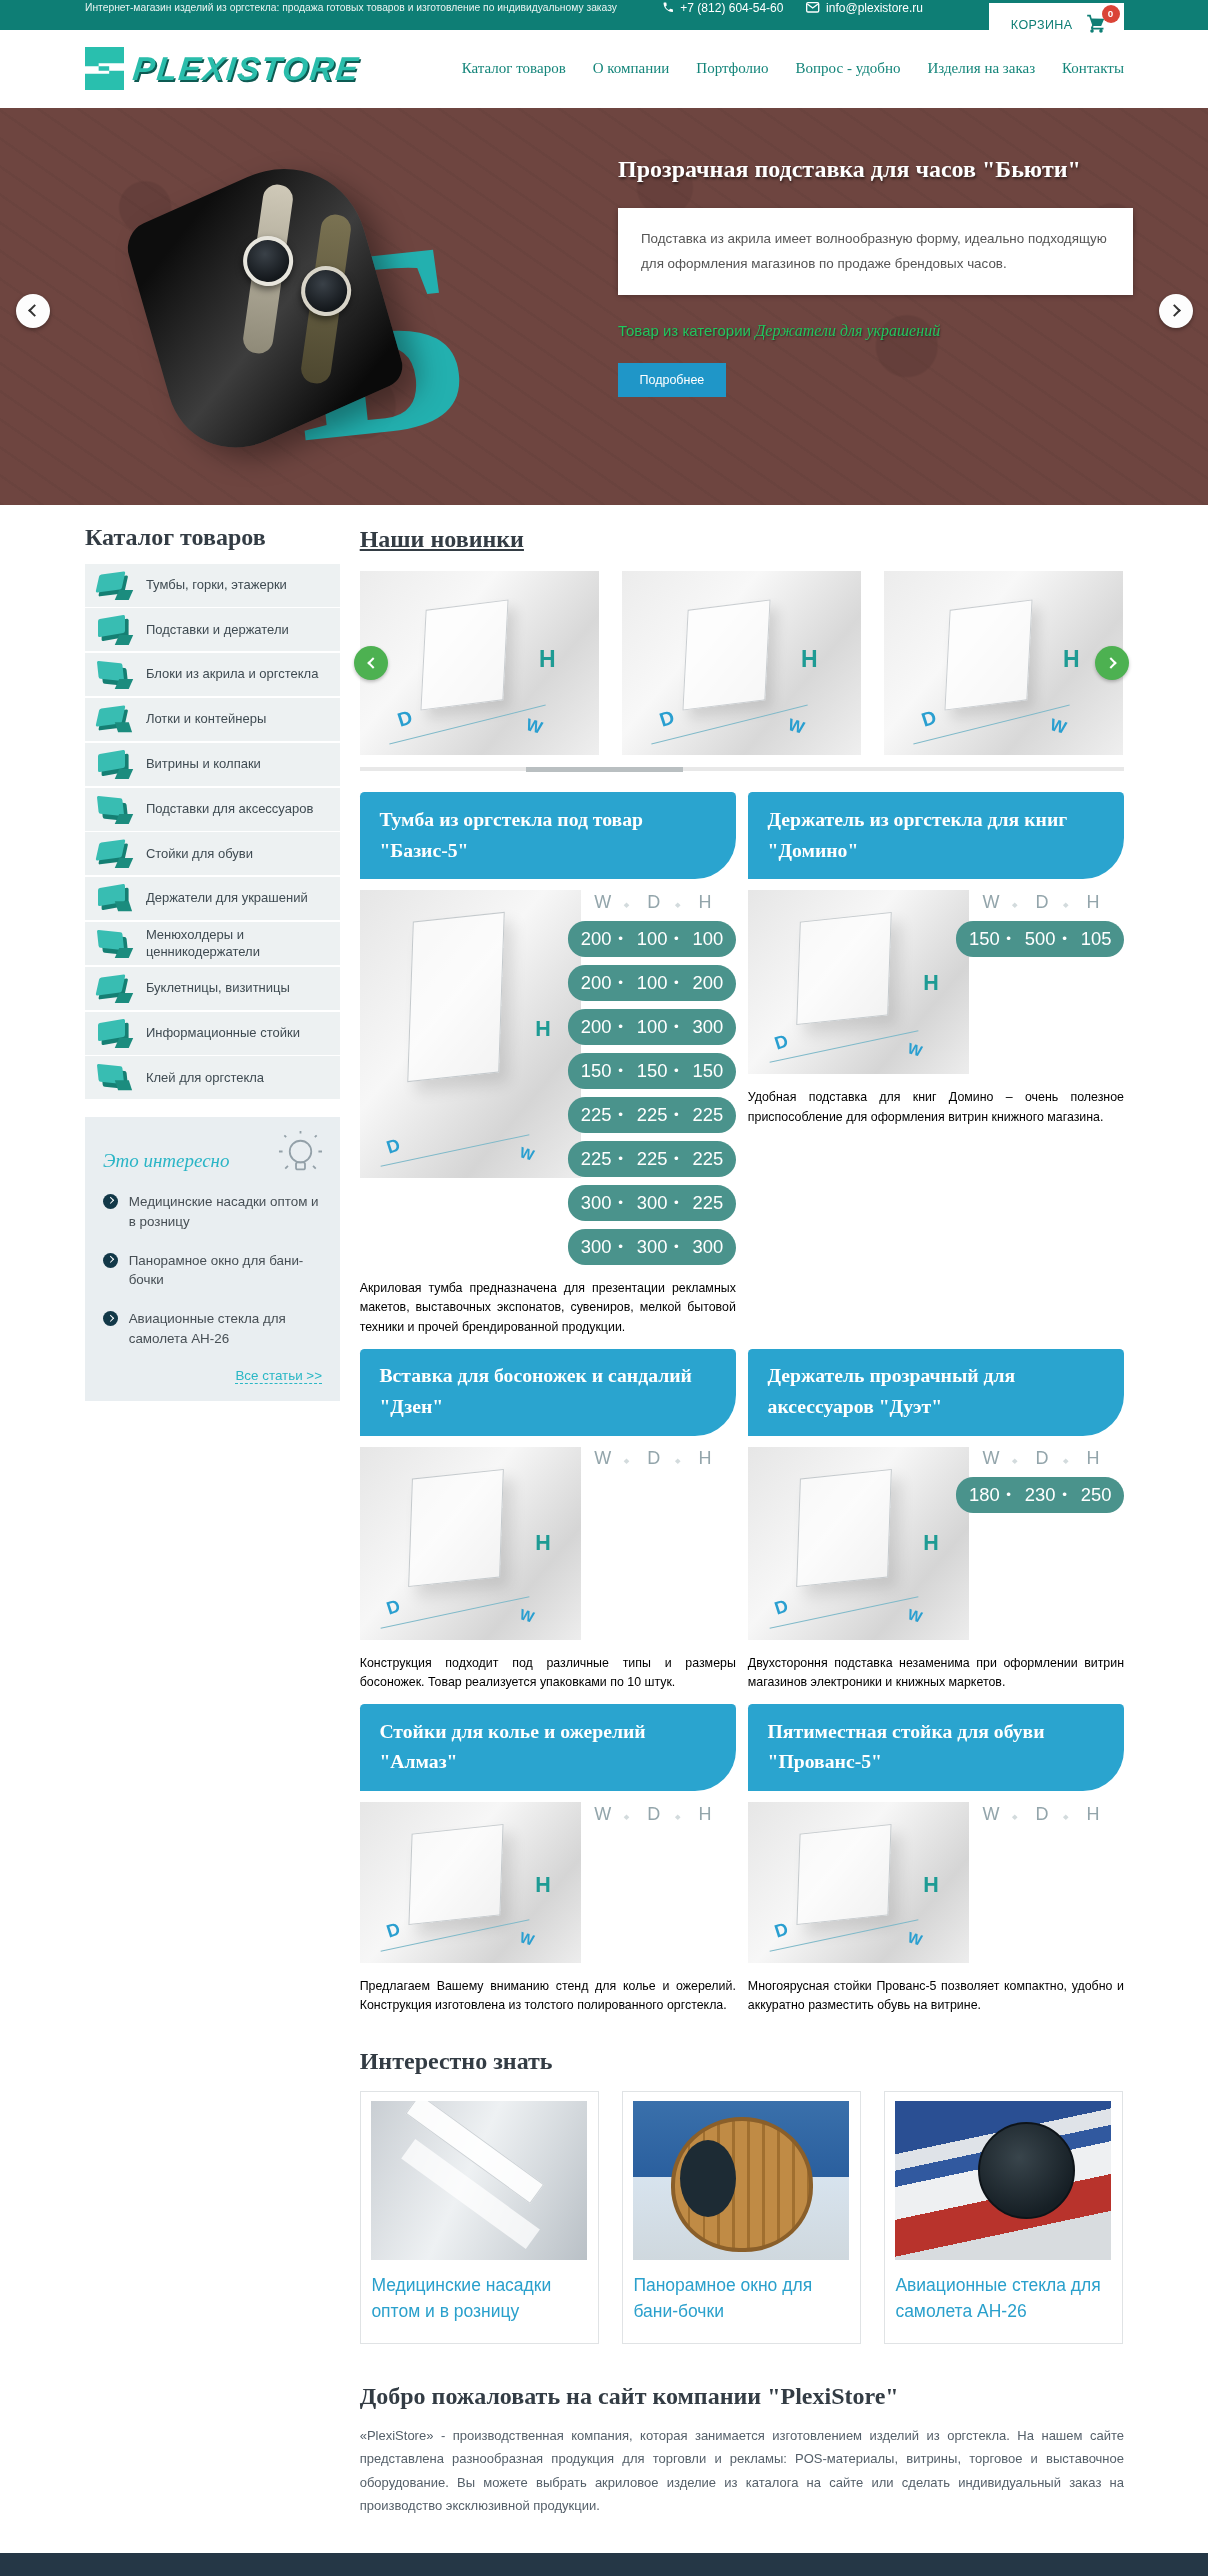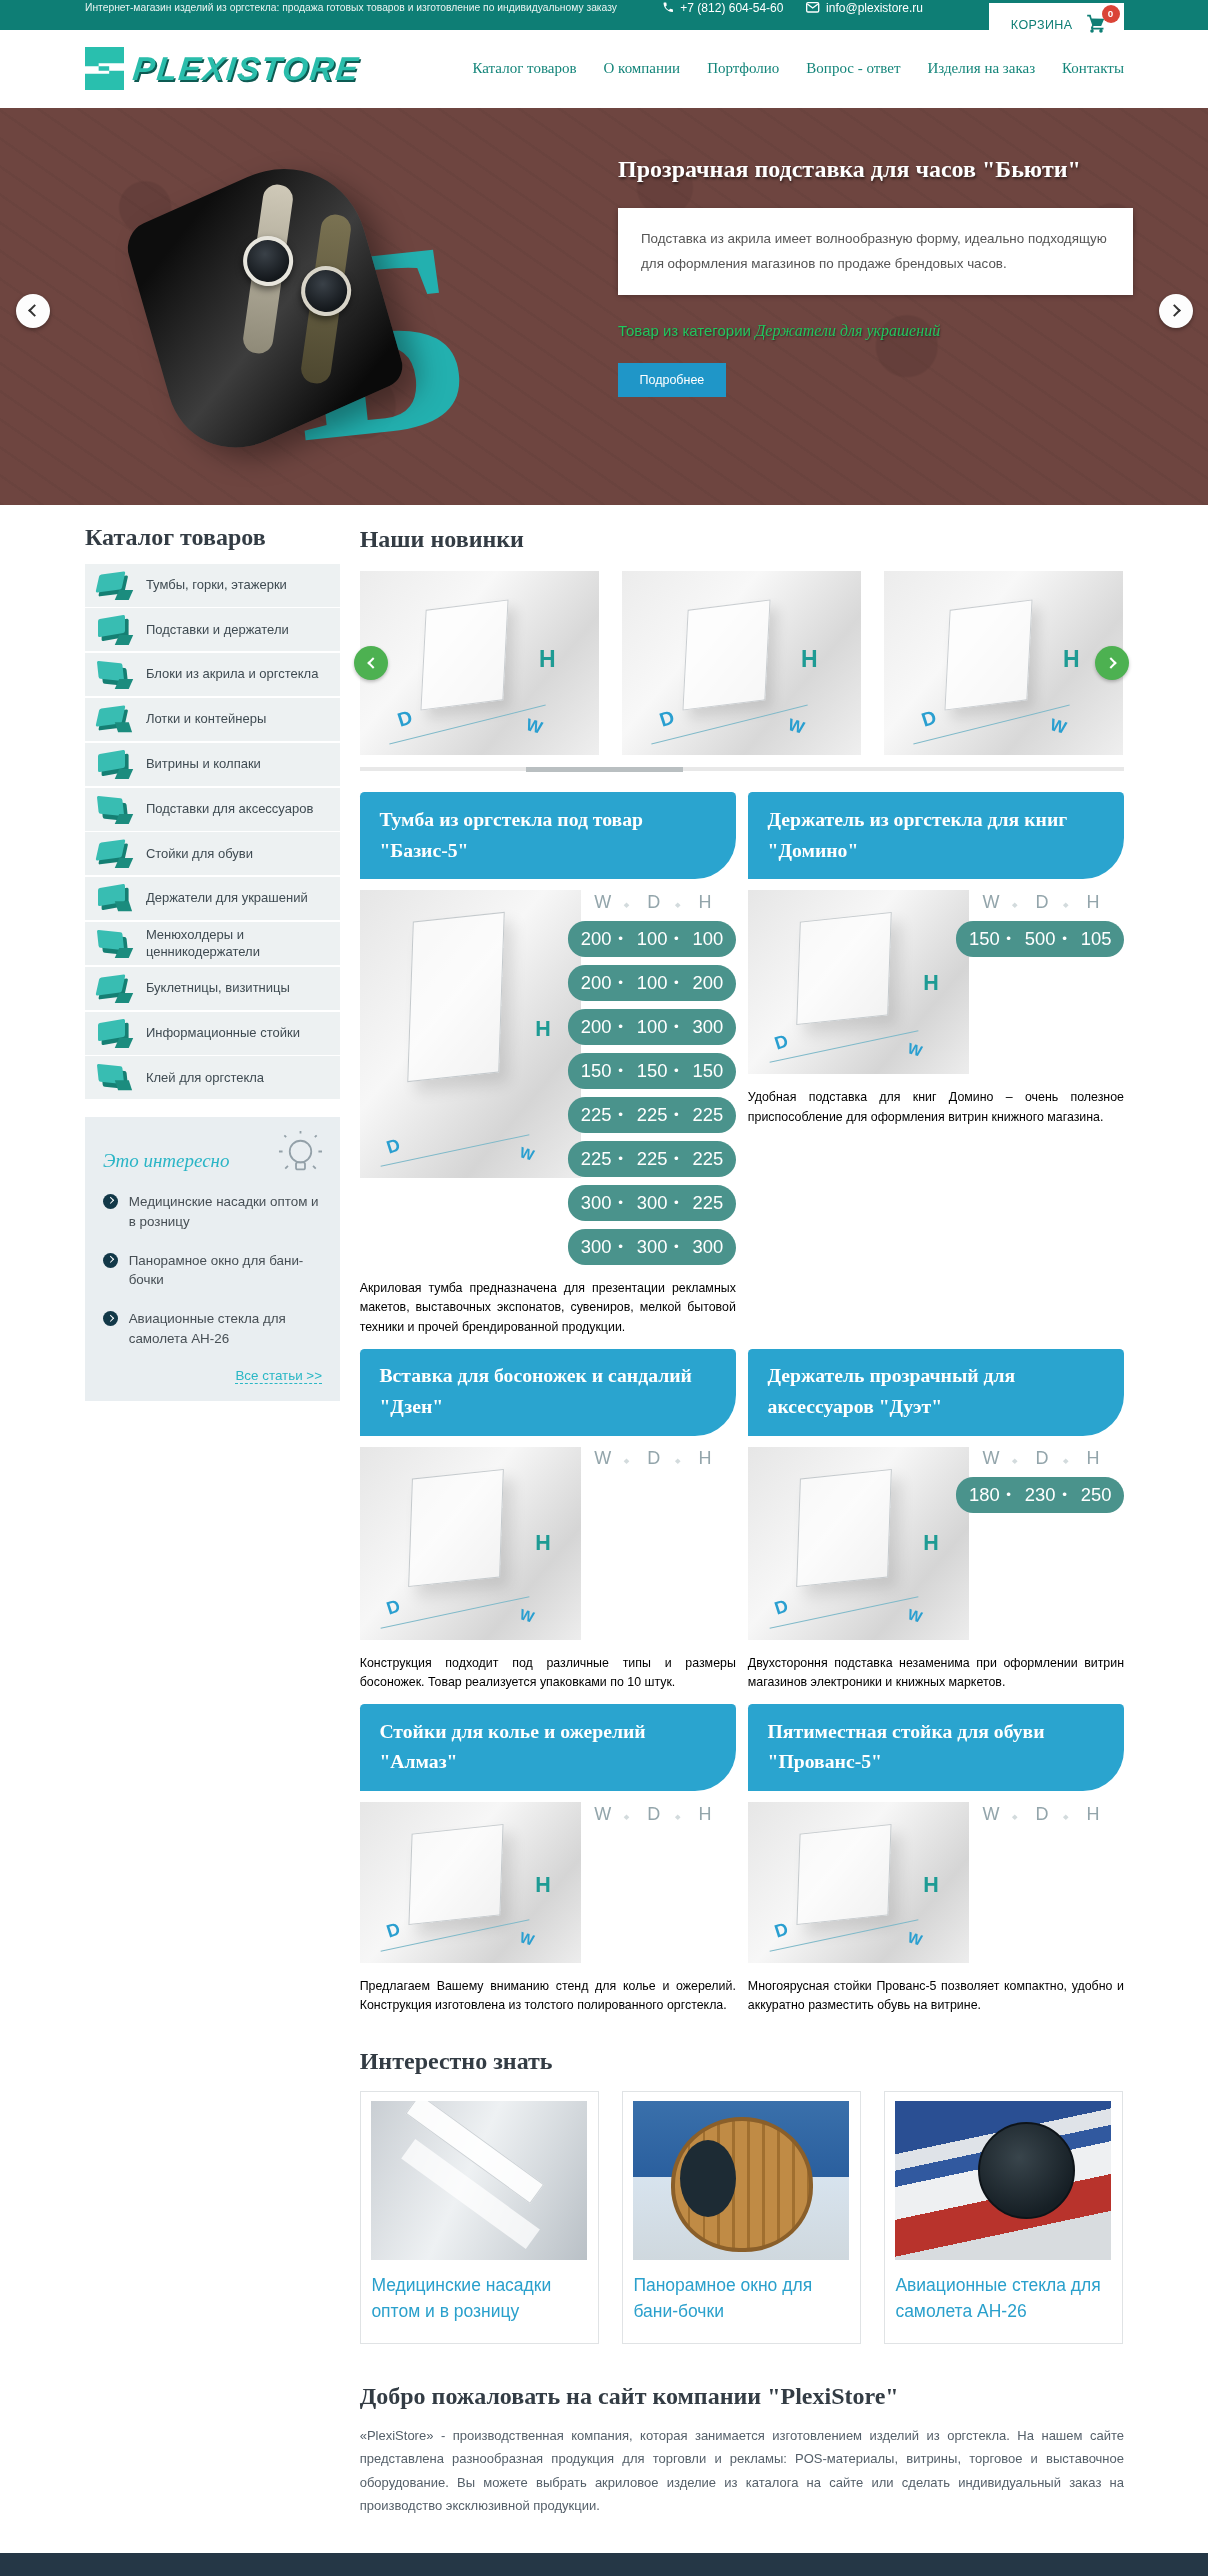--- a/index.html
+++ b/index.html
@@ -86,21 +86,21 @@
   .bulb { position:absolute; right:16px; top:12.5px; }
   .int-list { margin-top:19.7px; }
   .int-item { display:flex; gap:10.7px; margin-bottom:19.7px; cursor:pointer; }
   .int-bullet { flex:0 0 15px; width:15px; height:15px; border-radius:50%; background:#123848; position:relative; margin-top:1.8px; }
   .int-bullet::after { content:""; position:absolute; left:4.5px; top:4.5px; width:3.6px; height:3.6px; border-right:1.8px solid #fff; border-bottom:1.8px solid #fff; transform:rotate(-45deg); }
   .int-item span.txt { font-size:13.4px; color:#474f55; line-height:1.45; }
   .all-link { display:block; text-align:right; color:#29b7c5; font-size:13.4px; border-bottom:none; }
   .all-link span { border-bottom:0.9px dashed #29b7c5; cursor:pointer; }
 
   
-  .nov-title { margin:16px 0 18px; }
+  .nov-title { margin:16px 0 18px;text-decoration:underline; }
   .carousel { position:relative; display:flex; gap:23px; }
   .slide { width:239px; height:184px; position:relative; overflow:hidden;
      background:linear-gradient(130deg,#ececec 0%,#f8f8f8 35%,#d8d8d8 70%,#efefef 100%); }
   .slide::before { content:""; position:absolute; left:63px; top:34px; width:81px; height:98px; background:rgba(255,255,255,.75); border:0.9px solid #c9cdd0; transform:skewY(-10deg) rotate(3deg); box-shadow:7.2px 9px 12.5px rgba(0,0,0,.12); }
   .slide::after { content:""; position:absolute; left:27px; bottom:30px; width:161px; height:0.9px; background:#7fb9c9; transform:rotate(-14deg); }
   .dl { position:absolute; font-weight:bold; font-family:"Liberation Sans", sans-serif; }
   .dl-h { right:43px; top:75px; color:#1e9b94; font-size:23px; }
   .dl-d { left:38px; bottom:25px; color:#2a9fd0; font-size:19.7px; transform:rotate(-18deg); }
   .dl-w { right:57px; bottom:18px; color:#2a9fd0; font-size:17px; transform:rotate(16deg); }
   .car-arrow { position:absolute; top:75px; width:34px; height:34px; border-radius:50%; background:#4db151; box-shadow:0 1.8px 3.6px rgba(0,0,0,.25); display:flex; align-items:center; justify-content:center; cursor:pointer; z-index:5; }
@@ -194,21 +194,21 @@
   <div class="container">
     <div class="logo">
       <span class="logo-glyph"></span>
       <span class="logo-text">PLEXISTORE</span>
     </div>
     <nav class="menu">
 
     <a href="#">Каталог товаров</a>
         <a href="#">О компании</a>
         <a href="#">Портфолио</a>
-        <a href="#">Вопрос - ответ</a>
+        <a href="#">Вопрос - удобно</a>
         <a href="#">Изделия на заказ</a>
         <a href="#">Контакты</a>
       </nav>
   </div>
 </div>
 
 <div class="hero">
   <div class="hero-pattern"></div>
   <div class="container">
     <div class="hero-art">

